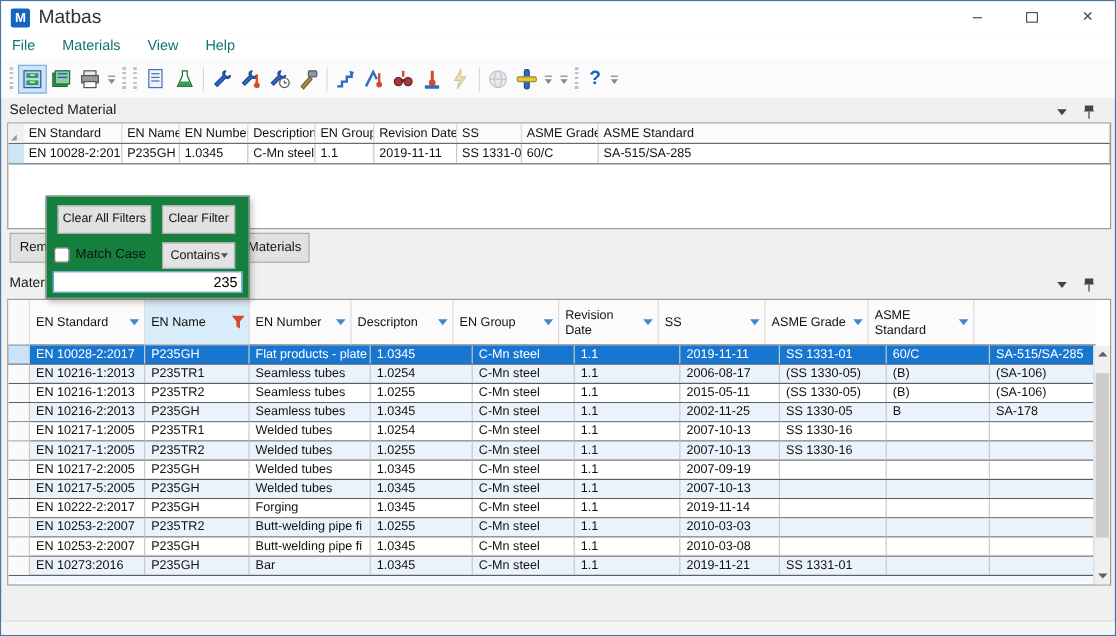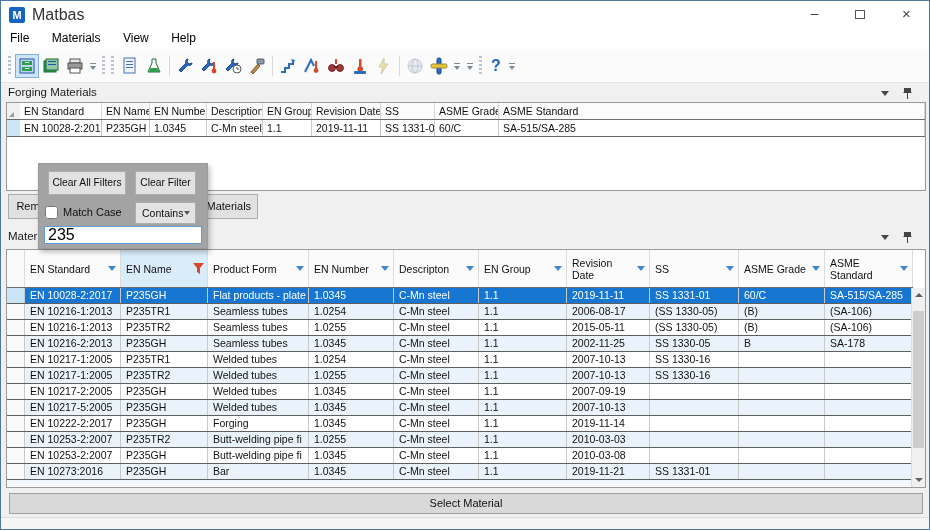--- a/index.html
+++ b/index.html
@@ -11,21 +11,21 @@
   .app-icon { position:absolute; left:8px; top:6px; width:16px; height:16px; background:#1565c0; border-radius:2px; color:#fff; font-size:11px; font-weight:bold; text-align:center; line-height:16px; }
   .title-text { position:absolute; left:31px; top:0; line-height:27px; font-size:16px; color:#333; }
   .winbtn { position:absolute; top:0; width:45px; height:27px; text-align:center; color:#444; }
   .winbtn.min { right:92px; font-size:14px; line-height:24px; }
   .winbtn.max { right:46px; }
   .winbtn.max .box { position:absolute; left:17px; top:9px; width:10px; height:9px; border:1px solid #555; }
   .winbtn.close { right:0; font-size:15px; line-height:26px; }
 
   
   .menubar { position:absolute; left:0; top:27px; right:0; height:21px; background:#fff; }
-  .menu-item { display:inline-block; padding:3px 9px 0 9px; font-size:12px; color:#000000; }
+  .menu-item { display:inline-block; padding:3px 9px 0 9px; font-size:12px; color:#0f766e; }
 
   
   .toolbar { position:absolute; left:0; top:48px; right:0; height:34px; background:#fbfbfc; border-bottom:1px solid #e3e6e8; display:flex; align-items:center; padding-left:5px; }
   .grip { width:3px; height:20px; margin:0 4px 0 2px; background:repeating-linear-gradient(#b9c2cc 0 2px, transparent 2px 4px); }
   .tsep { width:1px; height:20px; background:#d9d9d9; margin:0 3px; }
   .tbtn { width:24px; height:24px; display:flex; align-items:center; justify-content:center; border:1px solid transparent; }
   .tbtn.selected { background:#cfe4f8; border-color:#7eb0dc; }
   .tbtn.disabled { opacity:0.45; }
   .overflow { width:9px; height:18px; position:relative; margin:6px 2px 0 2px; }
   .overflow:before { content:""; position:absolute; left:1px; top:3px; width:6px; height:1px; background:#7a8априа; background:#7a8a99; }
@@ -81,29 +81,29 @@
 
   
   .vscroll { position:absolute; right:0; top:38px; bottom:0; width:14px; background:#f0f0f0; border-left:1px solid #dcdcdc; }
   .sb-arrow { position:absolute; left:0; width:13px; height:14px; }
   .sb-up { top:0; } .sb-down { bottom:0; }
   .sb-up:after { content:""; position:absolute; left:3px; top:5px; border-left:4px solid transparent; border-right:4px solid transparent; border-bottom:4px solid #606060; }
   .sb-down:after { content:""; position:absolute; left:3px; top:5px; border-left:4px solid transparent; border-right:4px solid transparent; border-top:4px solid #606060; }
   .sb-thumb { position:absolute; left:1px; top:23px; width:11px; height:137px; background:#cdcdcd; }
 
   
-  .popup { position:absolute; left:37px; top:162px; width:170px; height:86px; background:#a3a3a3; border:1px solid #9a9a9a; box-shadow:2px 3px 5px rgba(0,0,0,0.25); z-index:20; }
+  .popup { position:absolute; left:37px; top:162px; width:170px; height:86px; background:#15803d; border:1px solid #9a9a9a; box-shadow:2px 3px 5px rgba(0,0,0,0.25); z-index:20; }
   .pbtn { position:absolute; height:24px; background:#e1e1e1; border:1px solid #adadad; font-size:10.3px; color:#111; text-align:center; line-height:22px; }
   .pbtn.clear-all { left:9px; top:7px; width:78px; }
   .pbtn.clear { left:96px; top:7px; width:61px; }
   .pchk { position:absolute; left:6px; top:42px; width:13px; height:13px; }
   .plabel { position:absolute; left:24px; top:42px; font-size:11px; color:#111; }
   .pcombo { position:absolute; left:96px; top:38px; width:61px; height:22px; background:#e3e3e3; border:1px solid #adadad; font-size:10.5px; color:#111; line-height:20px; padding-left:6px; }
   .pcombo .cchev { position:absolute; right:5px; top:8px; border-left:3px solid transparent; border-right:3px solid transparent; border-top:4px solid #555; }
-  .pinput { position:absolute; left:5px; top:62px; width:158px; height:18px; border:1px solid #5e9ed6; font-size:16px; padding:0 3px; font-family:"Liberation Sans",sans-serif; }
+  .pinput { position:absolute; left:5px; top:62px; width:158px; height:18px; border:1px solid #5e9ed6; font-size:12px; padding:0 3px; font-family:"Liberation Sans",sans-serif;text-align:right; }
 
   
   .select-btn { position:absolute; left:8px; top:492px; width:914px; height:21px; background:#d9d9d9; border:1px solid #a0a0a0; font-size:11px; color:#111; text-align:center; line-height:19px; }
   .statusbar { position:absolute; left:0; right:0; top:516px; height:13px; background:#f5f5f5; border-top:1px solid #dcdcdc; }
   svg { display:block; }
 </style>
 </head>
 <body>
 
 <div class="window">
@@ -243,21 +243,21 @@
         </svg>
     </div>
     <div class="overflow"></div>
     <div class="overflow"></div>
     <div class="grip"></div>
     <div class="help-q">?</div>
     <div class="overflow"></div>
   </div>
 
   <div class="caption" style="top:84px;">
-    <span class="cap-text">Forging Materials</span>
+    <span class="cap-text">Selected Material</span>
     <span class="cap-caret"></span>
     <span class="cap-pin">
       <svg width="9" height="13">
           <path d="M1 1h7v4l1 1H0l1-1z" fill="#444"></path>
           <rect x="4" y="6" width="1" height="6" fill="#444"></rect>
         </svg>
     </span>
   </div>
 
   <div class="grid sgrid">
@@ -311,24 +311,20 @@
           <span class="hcaret"></span>
         </div>
       <div class="hcell col1 filtered">
           <span class="hlabel">EN Name</span>
           <span class="hfilter">
             <svg width="11" height="11">
               <path d="M0 0h11L7 5v6L4 9V5z" fill="#d6492a"></path>
             </svg>
           </span>
         </div>
-      <div class="hcell col2">
-          <span class="hlabel">Product Form</span>
-          <span class="hcaret"></span>
-        </div>
       <div class="hcell col3">
           <span class="hlabel">EN Number</span>
           <span class="hcaret"></span>
         </div>
       <div class="hcell col4">
           <span class="hlabel">Descripton</span>
           <span class="hcaret"></span>
         </div>
       <div class="hcell col5">
           <span class="hlabel">EN Group</span>
@@ -519,16 +515,15 @@
 
   <div class="popup">
     <div class="pbtn clear-all">Clear All Filters</div>
     <div class="pbtn clear">Clear Filter</div>
     <input type="checkbox" class="pchk" style="">
     <span class="plabel">Match Case</span>
     <div class="pcombo"><span>Contains</span><span class="cchev"></span></div>
     <input type="text" class="pinput" value="235" style="">
   </div>
 
-  <div class="select-btn">Select Material</div>
   <div class="statusbar"></div>
 
 </div>
 
 </body></html>

